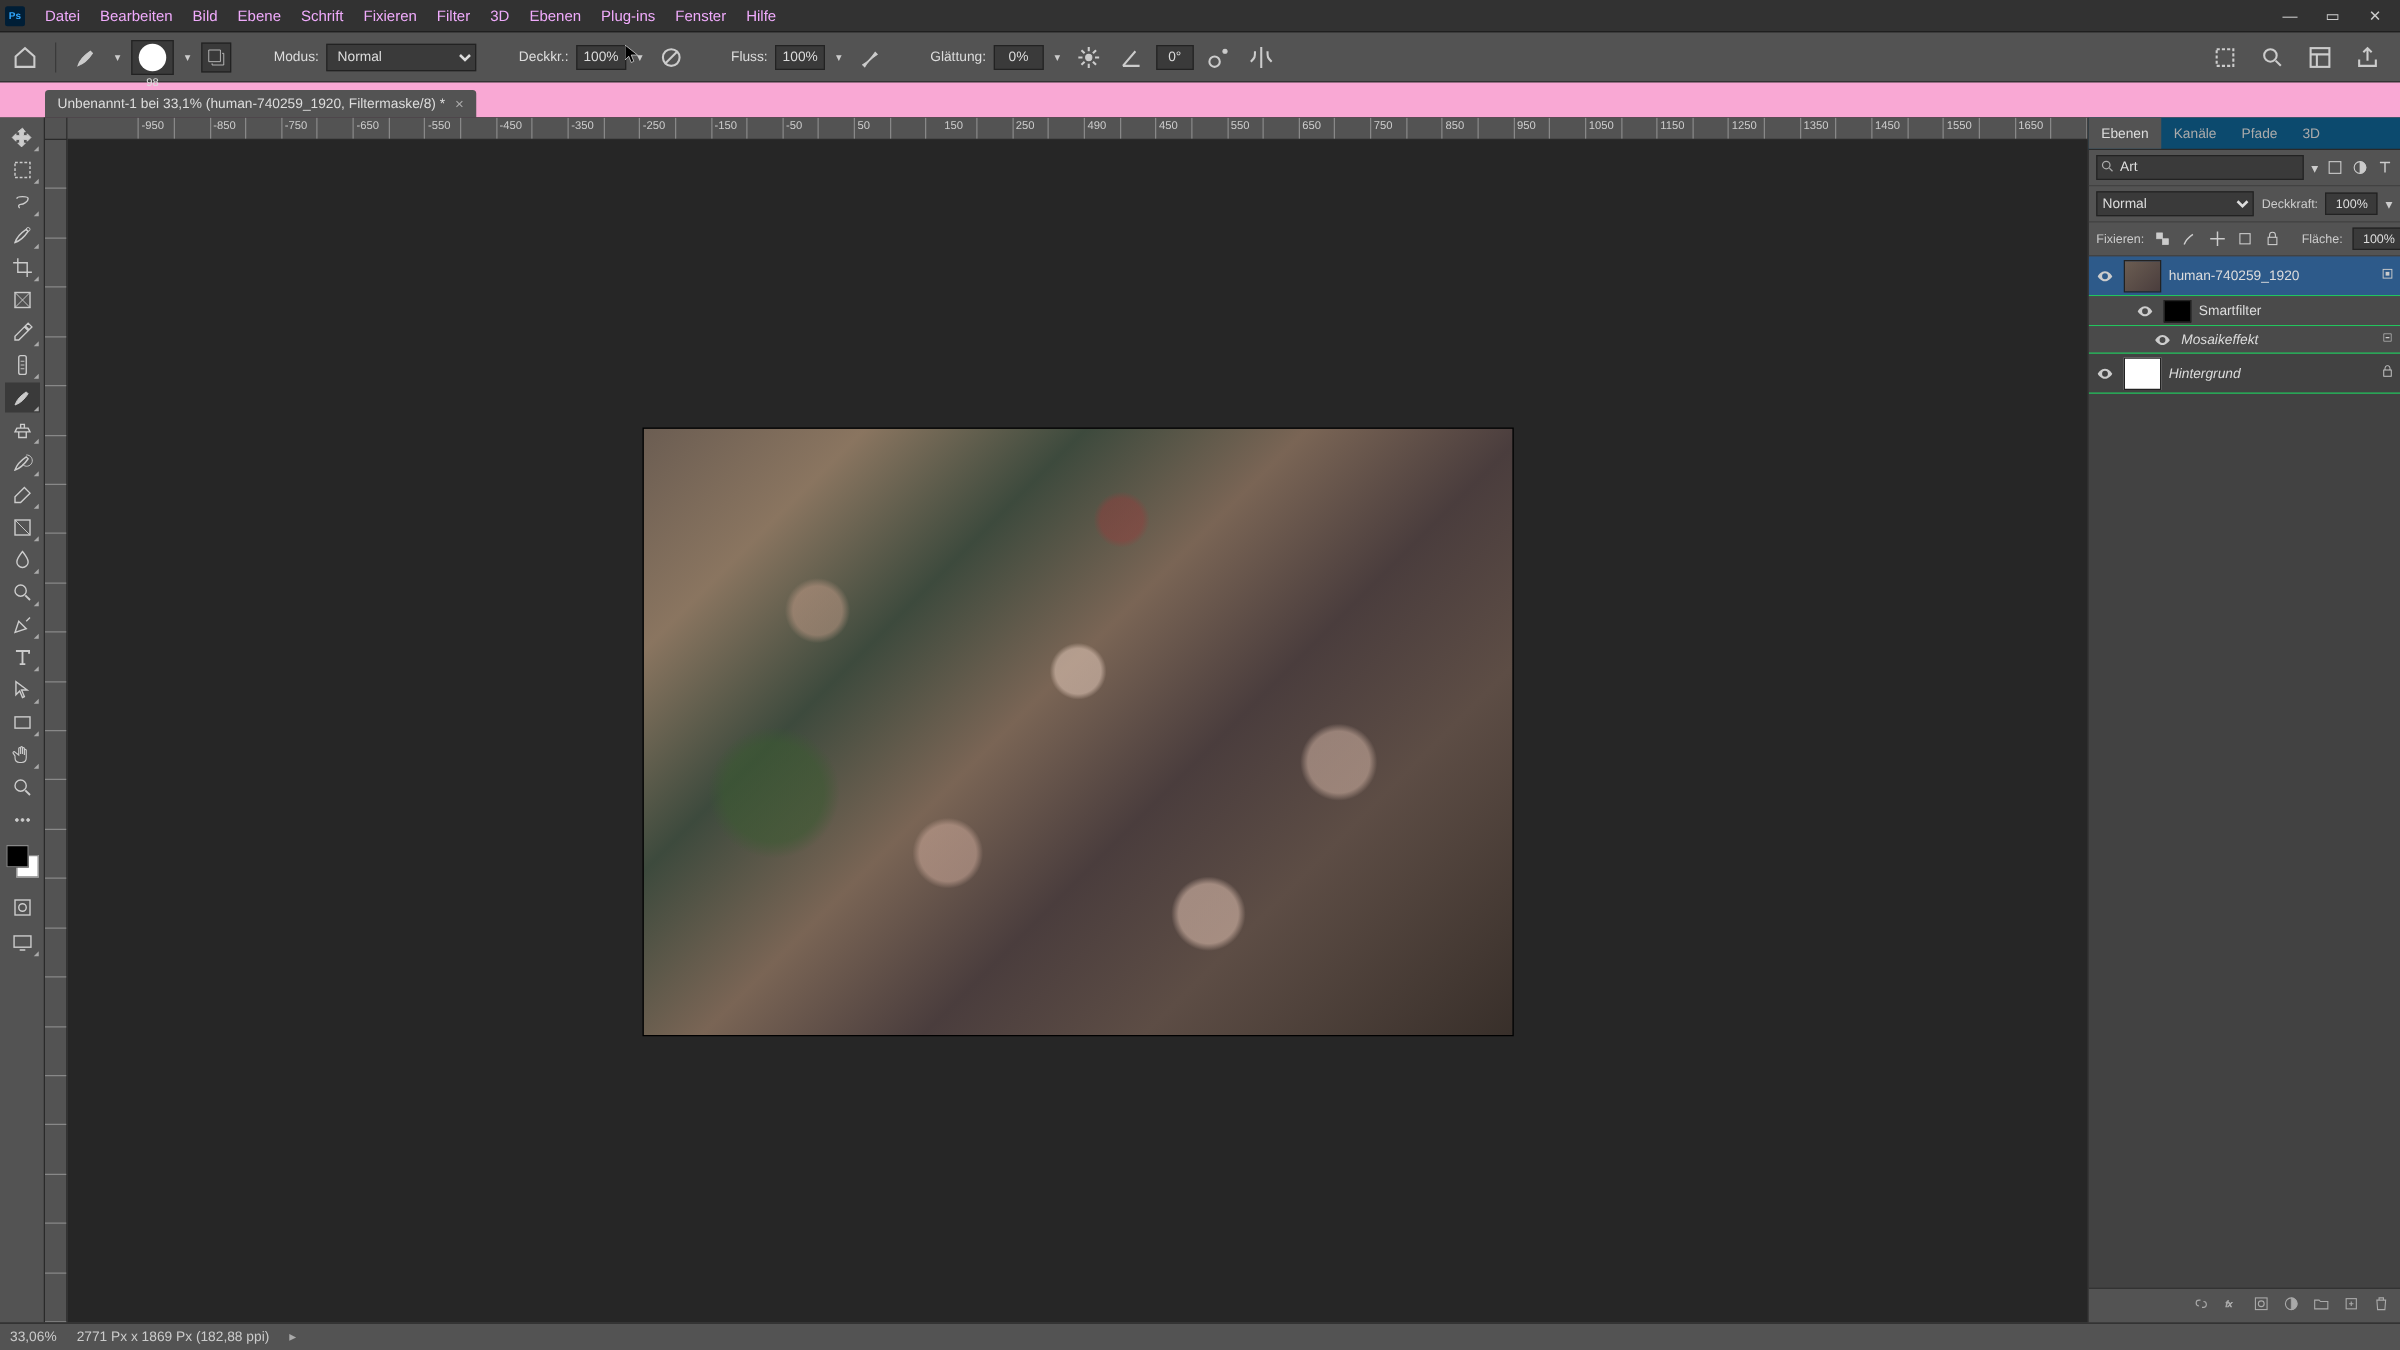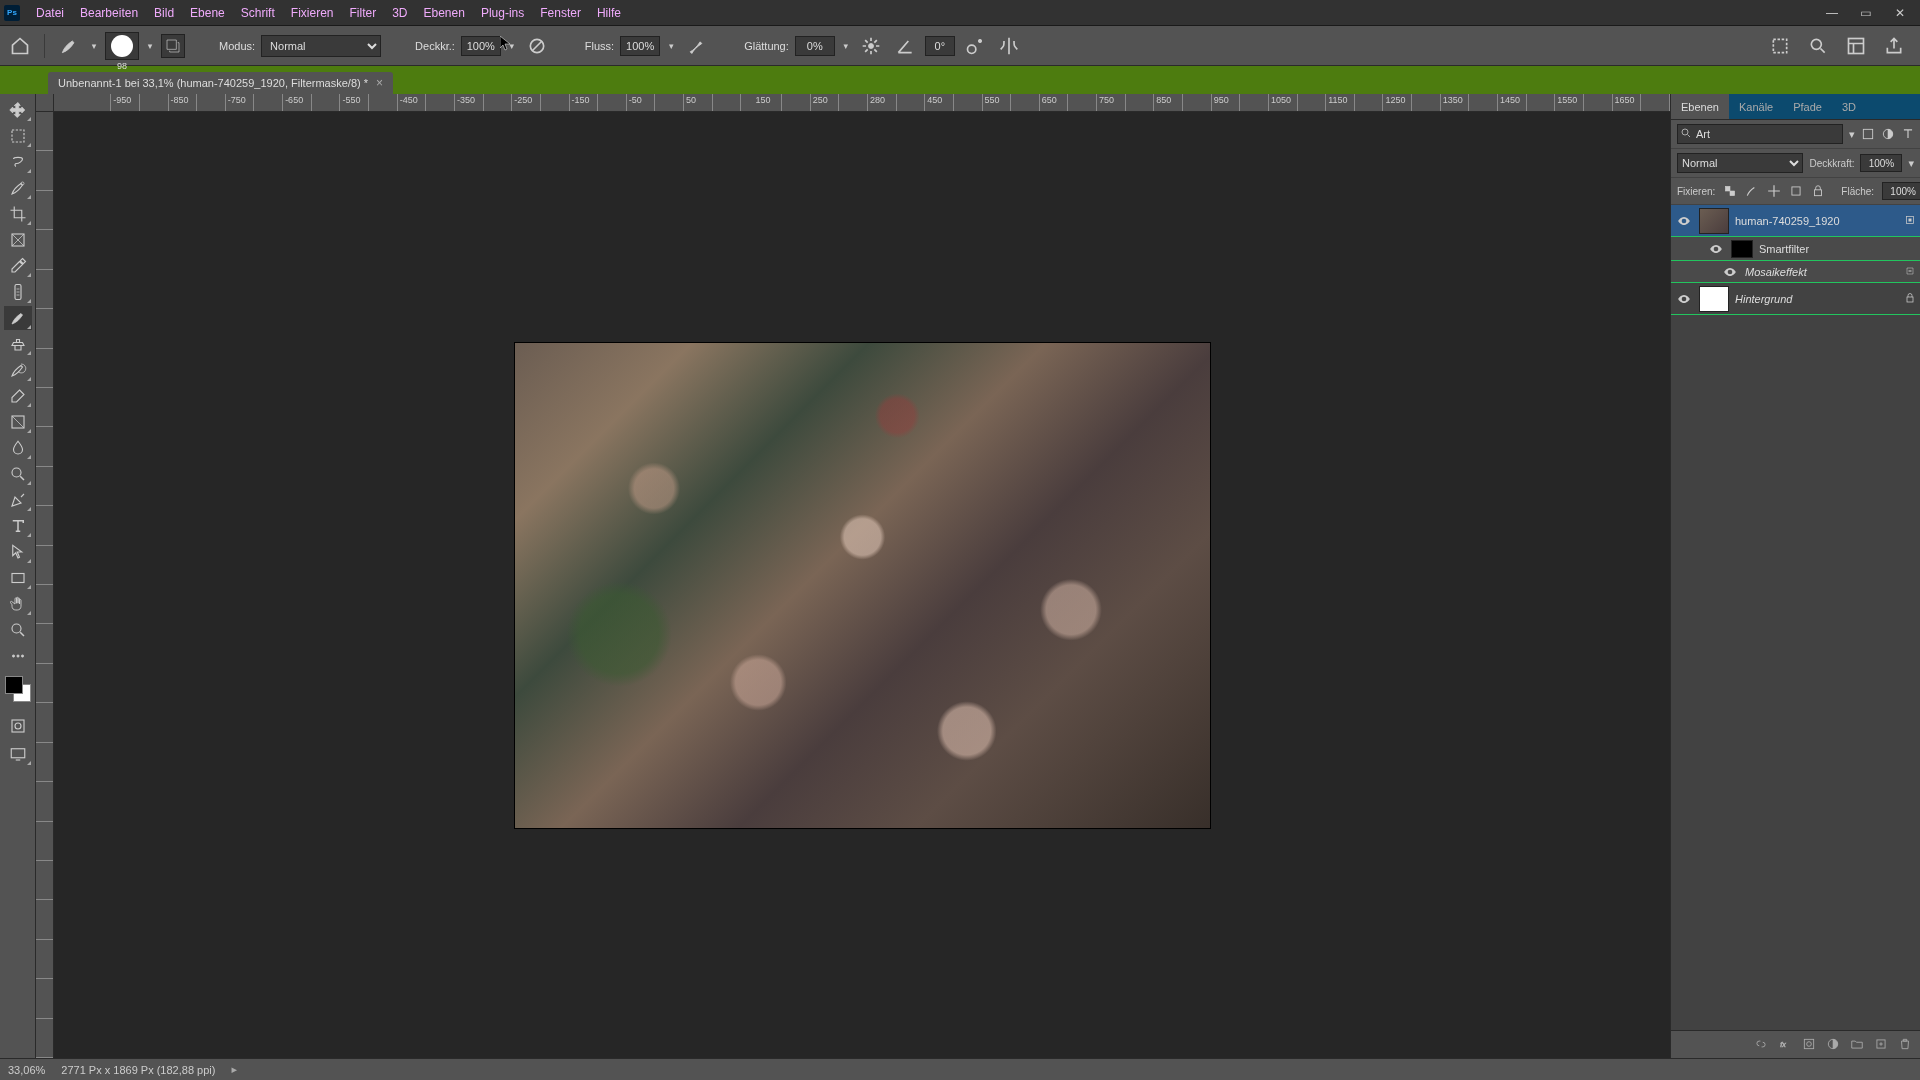--- a/index.html
+++ b/index.html
@@ -22,21 +22,21 @@
 .optionsbar .chk-wrap { width: 24px; height: 24px; background: #3a3a3a; border: 1px solid #222; display: flex; align-items: center; justify-content: center; position: relative; }
 .optionsbar .chk-wrap svg { width: 16px; height: 16px; }
 .optionsbar .label { color: #ddd; font-size: 11px; margin-left: 28px; }
 .optionsbar select.mode { background: #3a3a3a; color: #ddd; border: 1px solid #222; height: 22px; width: 120px; font-size: 11px; padding: 0 4px; }
 .optionsbar .num-input { background: #3a3a3a; color: #ddd; border: 1px solid #222; height: 20px; width: 40px; font-size: 11px; text-align: center; }
 .optionsbar .icon-svg { width: 20px; height: 20px; fill: #ccc; stroke: #ccc; }
 .optionsbar .sep { width: 1px; height: 24px; background: #3a3a3a; margin: 0 4px; }
 .optionsbar .right-tools { margin-left: auto; display: flex; gap: 10px; align-items: center; padding-right: 6px; }
 
 
-.doctab-row { height: 28px; background: #4d7c0f; display: flex; align-items: flex-end; padding-left: 48px; }
+.doctab-row { height: 28px; background: #f9a8d4; display: flex; align-items: flex-end; padding-left: 36px; }
 .doctab { background: #535353; padding: 4px 10px; font-size: 11px; color: #ddd; border-top-left-radius: 3px; border-top-right-radius: 3px; display: flex; align-items: center; gap: 8px; }
 .doctab .close { color: #aaa; font-size: 12px; }
 
 
 .main { position: absolute; top: 94px; bottom: 22px; left: 0; right: 0; display: flex; }
 
 
 .toolbox { width: 36px; background: #535353; display: flex; flex-direction: column; align-items: center; padding-top: 4px; gap: 2px; border-right: 1px solid #2a2a2a; }
 .toolbox .tool { width: 28px; height: 24px; display: flex; align-items: center; justify-content: center; position: relative; }
 .toolbox .tool.active { background: #3a3a3a; }
@@ -459,21 +459,21 @@
         <div class="tick" style="width: 33.5px;"></div>
         <div class="tick" style="width: 33.5px; margin-left: 12px;">
           <span>150</span>
         </div>
         <div class="tick" style="width: 33.5px;"></div>
         <div class="tick" style="width: 33.5px;">
           <span>250</span>
         </div>
         <div class="tick" style="width: 33.5px;"></div>
         <div class="tick" style="width: 33.5px;">
-          <span>280</span>
+          <span>490</span>
         </div>
         <div class="tick" style="width: 33.5px;"></div>
         <div class="tick" style="width: 33.5px;">
           <span>450</span>
         </div>
         <div class="tick" style="width: 33.5px;"></div>
         <div class="tick" style="width: 33.5px;">
           <span>550</span>
         </div>
         <div class="tick" style="width: 33.5px;"></div>

